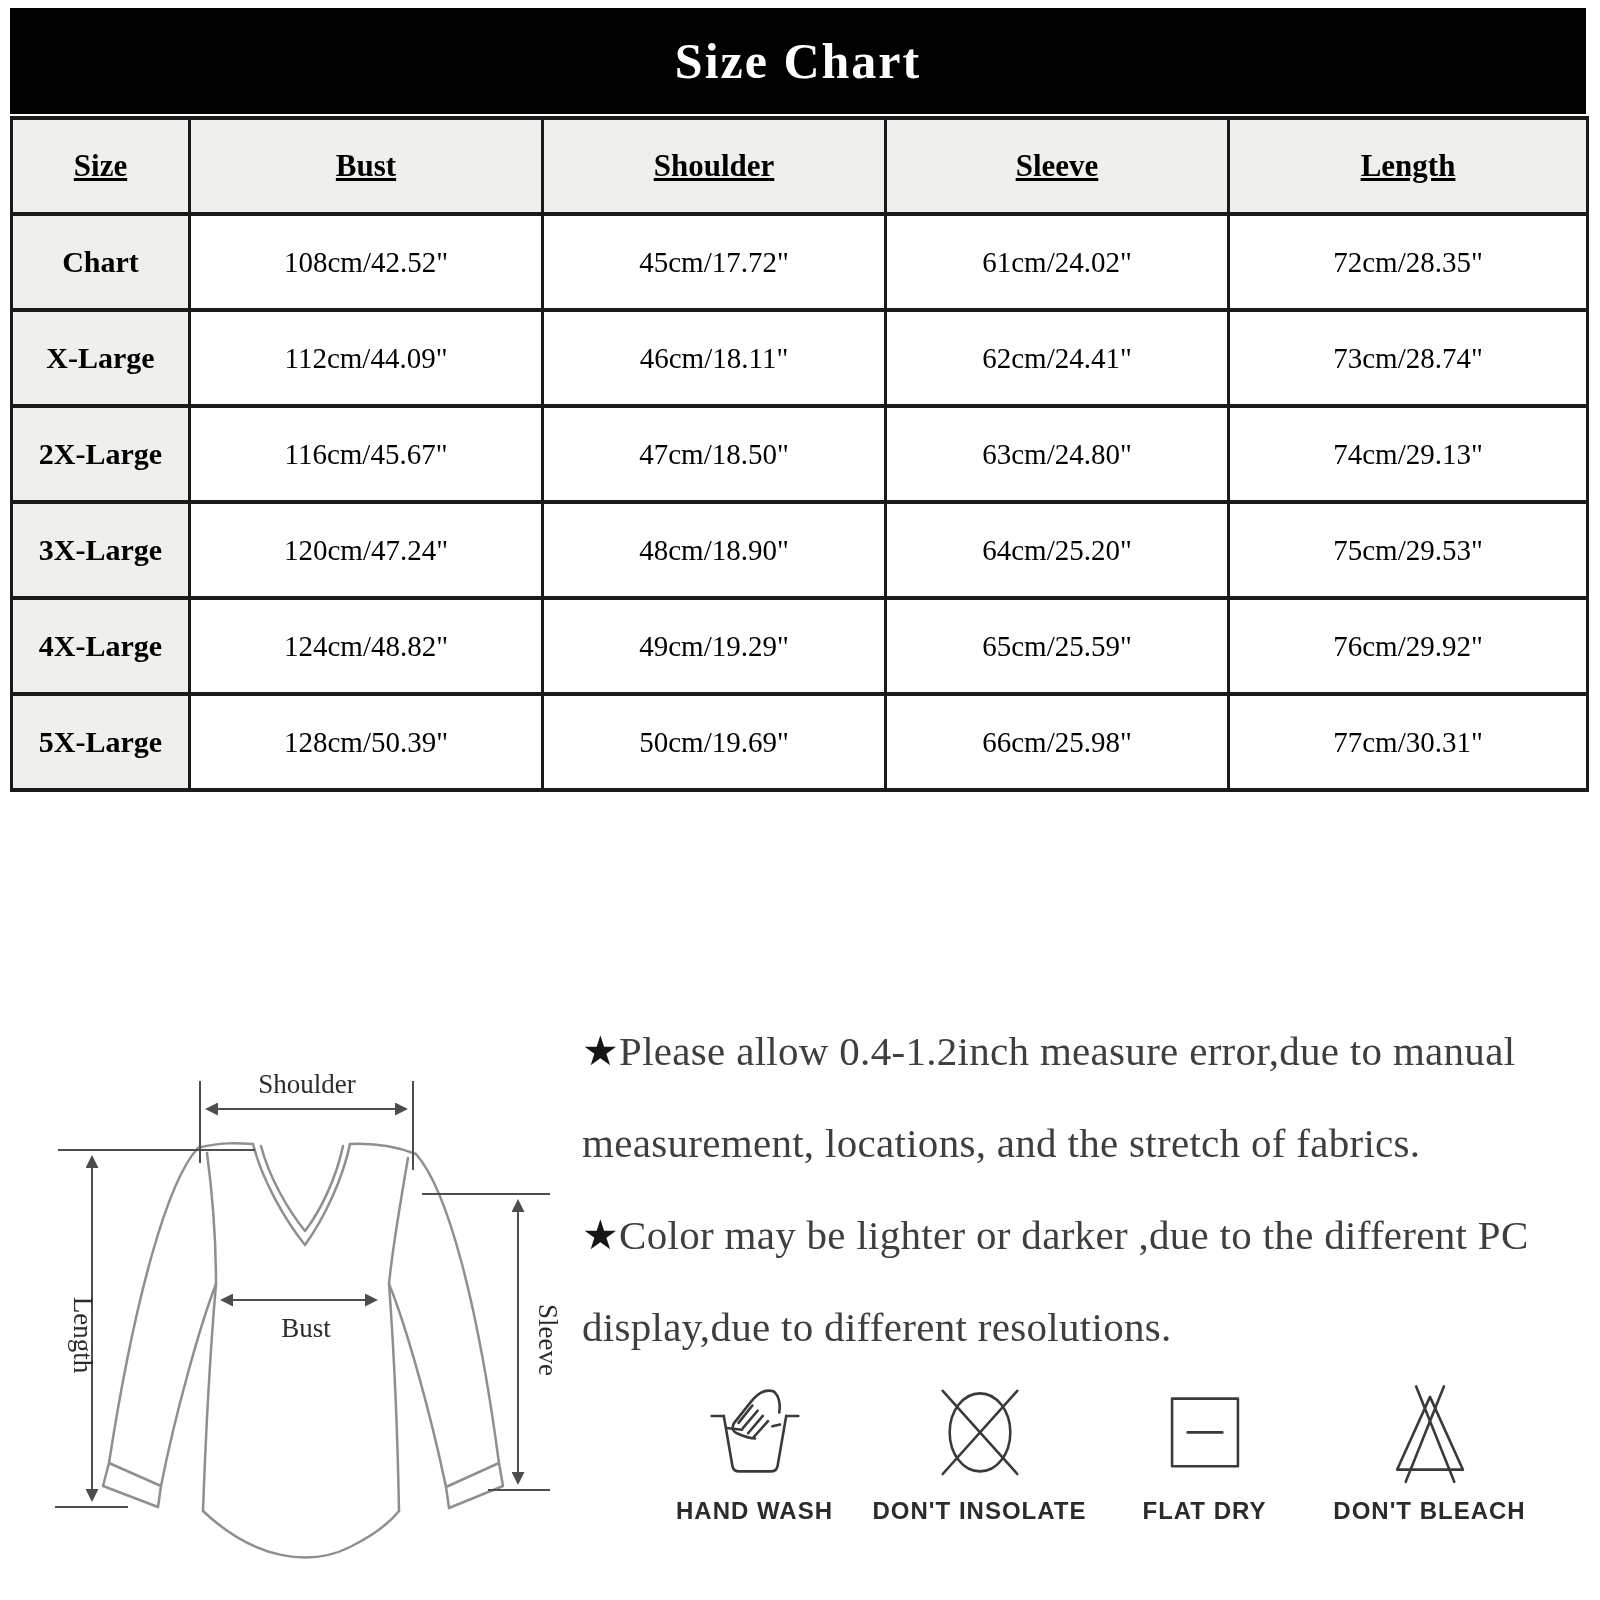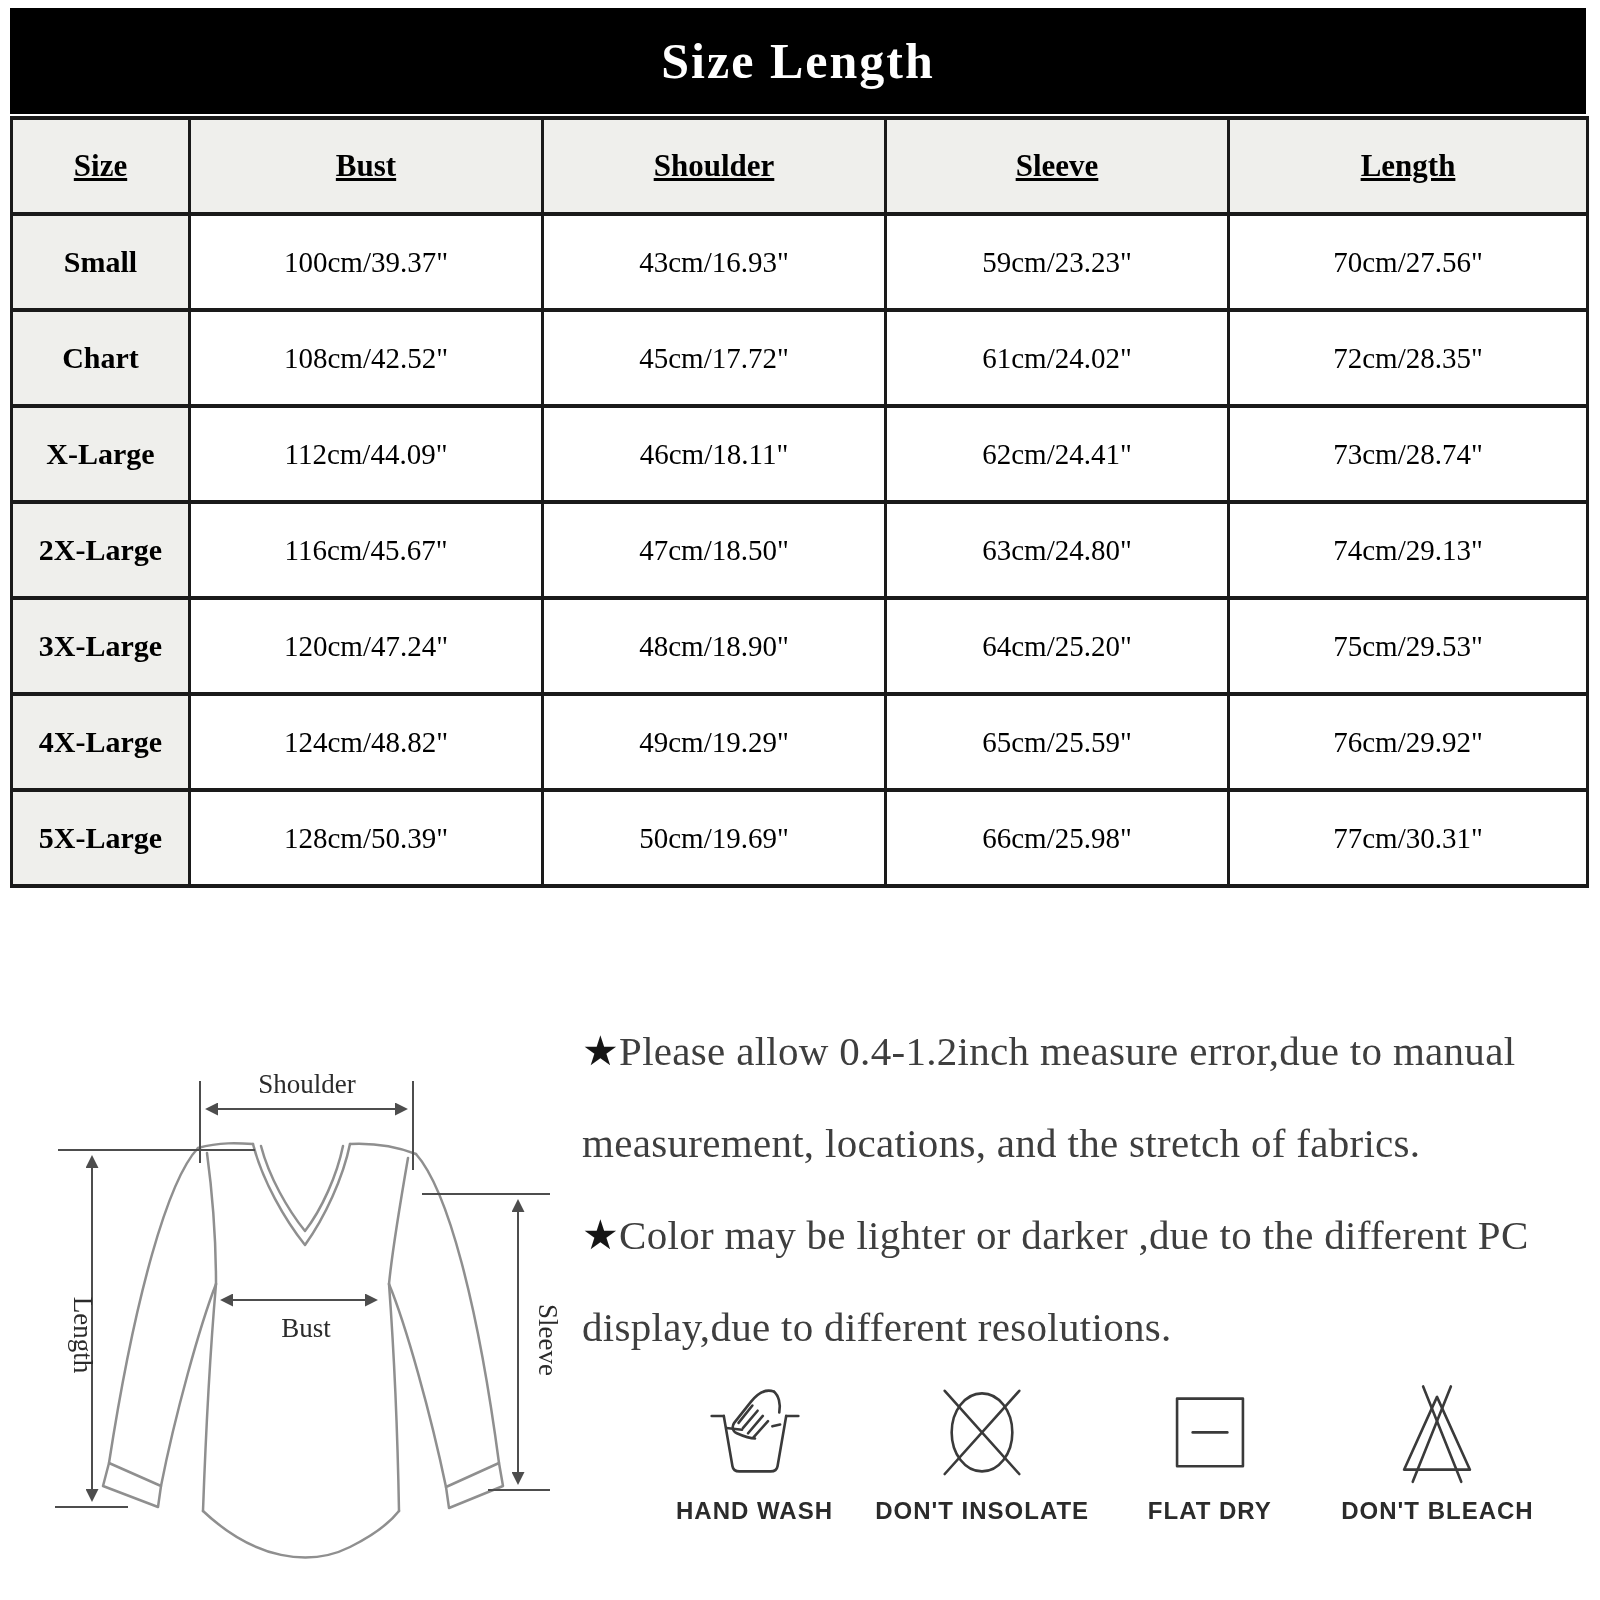--- a/index.html
+++ b/index.html
@@ -19,65 +19,58 @@
   .size-table tbody th{background:#efefec;font-size:30px;font-weight:bold;}
   .size-table tbody td{background:#ffffff;font-size:29px;font-weight:normal;}
 
   .bottom{position:absolute;left:10px;top:995px;width:1580px;height:600px;display:flex;}
   .diagram{flex:none;width:560px;height:600px;margin:0;}
   .diagram svg{width:560px;height:600px;display:block;}
   .right{flex:1;padding:10px 0 0 12px;}
   .note{margin:0;font-size:41px;line-height:92px;color:#3e3e3e;letter-spacing:0.3px;max-width:960px;}
   .note .star{color:#151515;}
 
-  .care-row{display:flex;justify-content:space-between;padding:10px 40px 0 60px;}
+  .care-row{display:flex;justify-content:flex-start;padding:10px 40px 0 60px;}
   .care-item{display:flex;flex-direction:column;align-items:center;width:225px;}
   .care-item svg{width:104px;height:104px;display:block;}
   .care-label{margin-top:10px;font-family:"Liberation Sans",sans-serif;font-size:24px;
           font-weight:bold;letter-spacing:1px;color:#2b2b2b;white-space:nowrap;}
 
   .dim{stroke:#4d4d4d;stroke-width:2;fill:none;}
   .shirt{stroke:#8f8f8f;stroke-width:2.5;fill:none;stroke-linecap:round;stroke-linejoin:round;}
   .dlabel{fill:#2b2b2b;font-family:"Liberation Serif",serif;font-size:27px;}
   .care-stroke{stroke:#3a3a3a;stroke-width:3;fill:none;stroke-linecap:round;stroke-linejoin:round;}
 </style>
 </head>
 <body>
 
 <div class="sheet">
 
   <header class="banner">
-    <h1>Size Length</h1>
+    <h1>Size Chart</h1>
   </header>
 
   <table class="size-table">
     <colgroup>
       <col style="width:178px">
         <col style="width:353px">
         <col style="width:343px">
       <col style="width:343px">
         <col style="width:359px">
     </colgroup>
     <thead>
       <tr>
         <th>Size</th>
         <th>Bust</th>
         <th>Shoulder</th>
         <th>Sleeve</th>
         <th>Length</th>
       </tr>
     </thead>
     <tbody>
-      <tr>
-        <th>Small</th>
-        <td>100cm/39.37"</td>
-        <td>43cm/16.93"</td>
-        <td>59cm/23.23"</td>
-        <td>70cm/27.56"</td>
-      </tr>
       <tr>
         <th>Chart</th>
         <td>108cm/42.52"</td>
         <td>45cm/17.72"</td>
         <td>61cm/24.02"</td>
         <td>72cm/28.35"</td>
       </tr>
       <tr>
         <th>X-Large</th>
         <td>112cm/44.09"</td>

